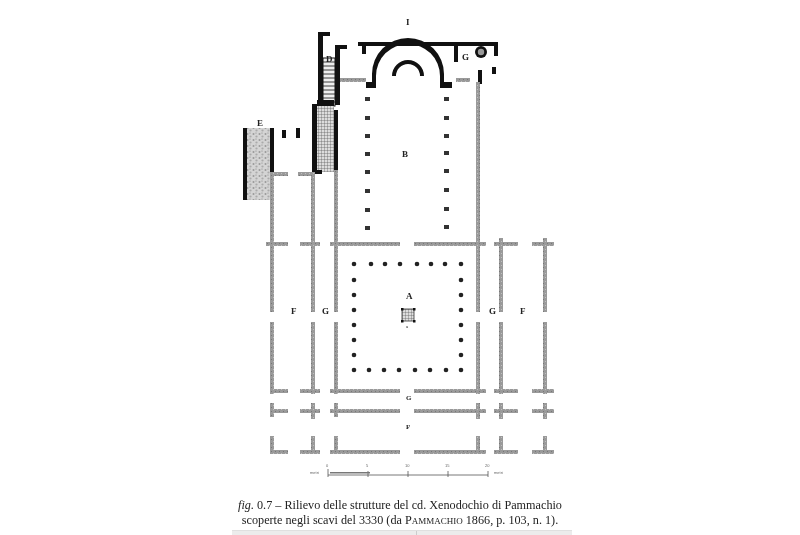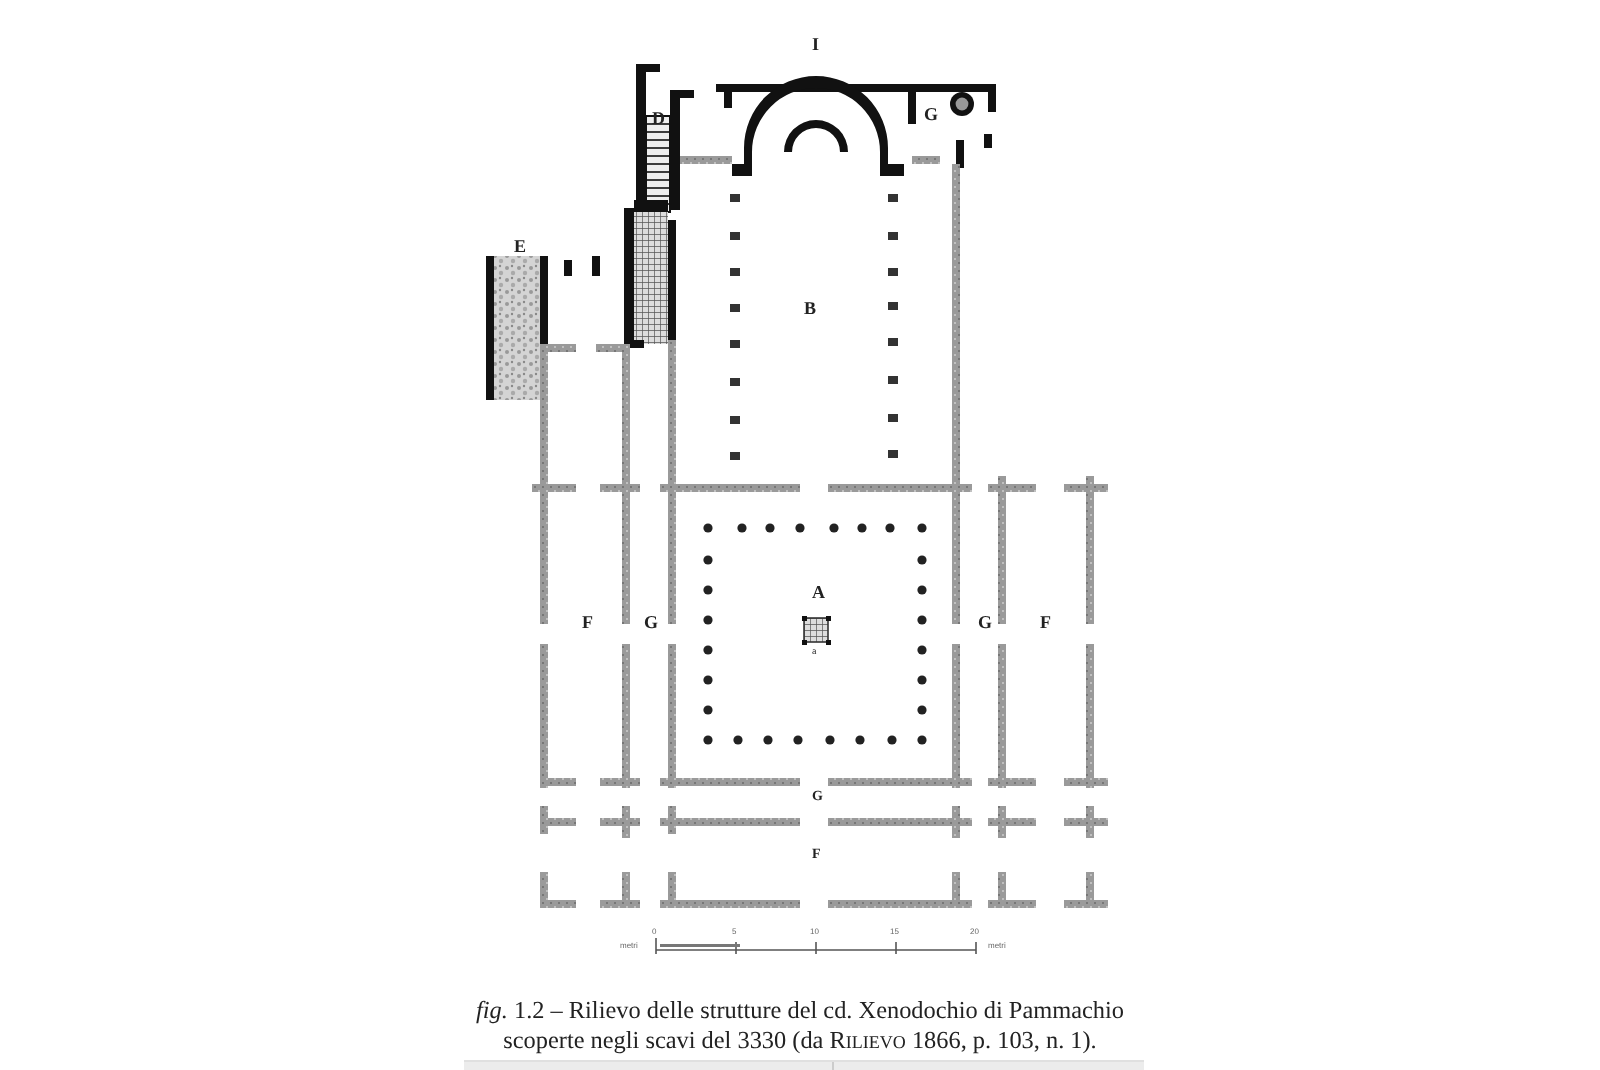--- a/index.html
+++ b/index.html
@@ -248,20 +248,20 @@
 
   <span class="scale-lbl" style="left:310px;top:470px;">metri</span>
   <span class="scale-lbl" style="left:326px;top:463px;">0</span>
   <span class="scale-lbl" style="left:366px;top:463px;">5</span>
   <span class="scale-lbl" style="left:405px;top:463px;">10</span>
   <span class="scale-lbl" style="left:445px;top:463px;">15</span>
   <span class="scale-lbl" style="left:485px;top:463px;">20</span>
   <span class="scale-lbl" style="left:494px;top:470px;">metri</span>
 
   <div class="caption">
-    <div><span class="fig">fig.</span> <span>1.2</span><span> – Rilievo delle strutture del cd. Xenodochio di Pammachio</span></div>
-    <div><span>scoperte negli scavi del 3330 (da </span><span class="sc">Rilievo</span><span> 1866, p. 103, n. 1).</span></div>
+    <div><span class="fig">fig.</span> <span>0.7</span><span> – Rilievo delle strutture del cd. Xenodochio di Pammachio</span></div>
+    <div><span>scoperte negli scavi del 3330 (da </span><span class="sc">Pammachio</span><span> 1866, p. 103, n. 1).</span></div>
   </div>
 
   <div class="strip">
       <div class="div"></div>
     </div>
 </div>
 
 </body></html>

